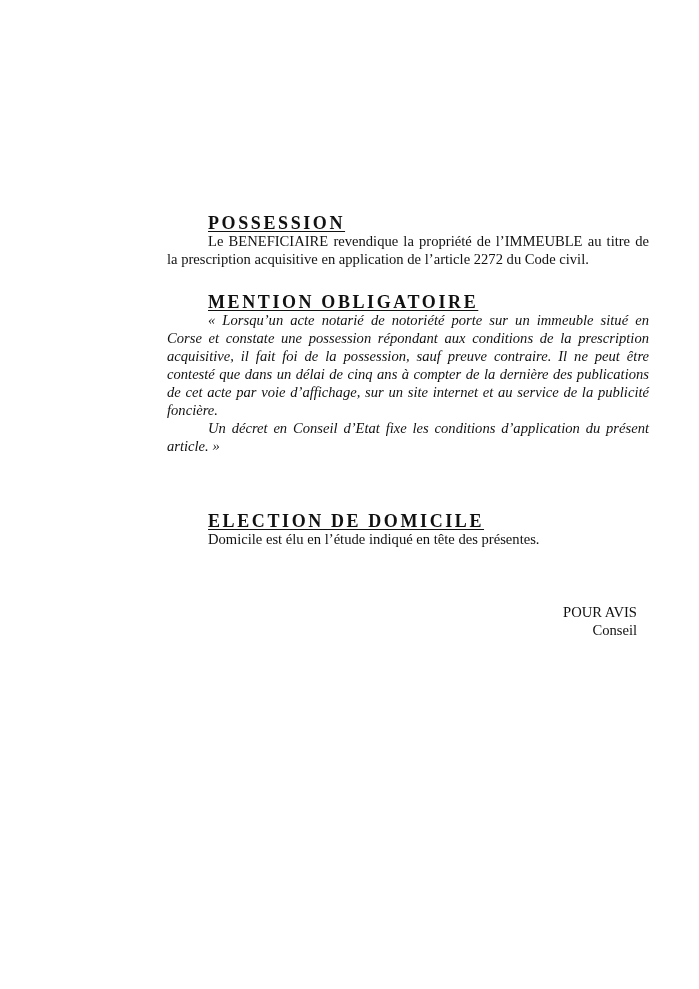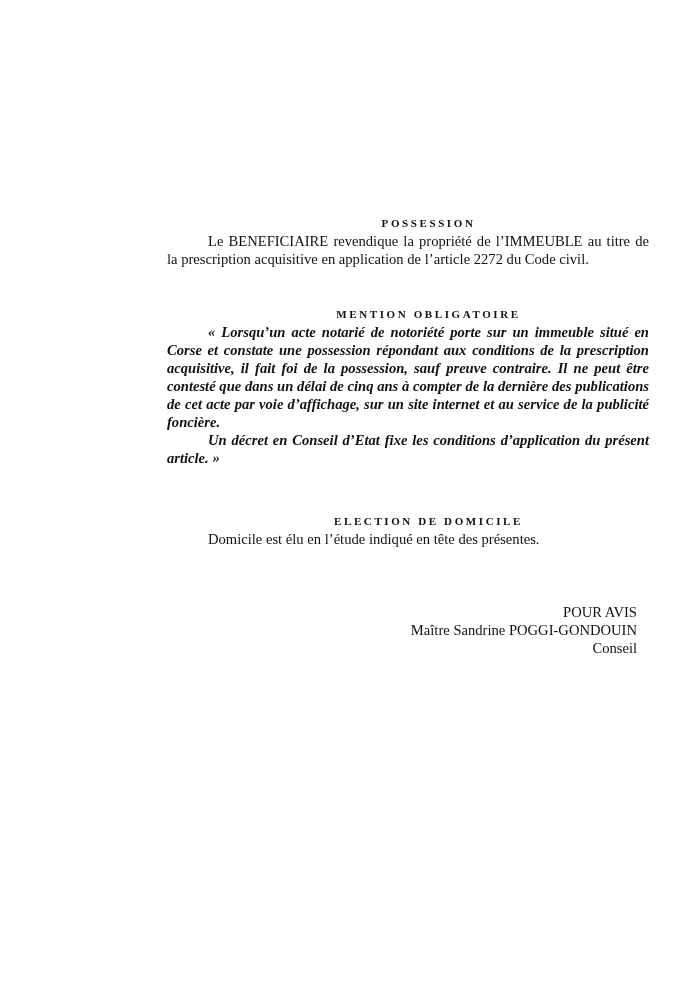--- a/index.html
+++ b/index.html
@@ -24,35 +24,34 @@
       width: 482px;
     }
     .section {
       position: absolute;
       left: 0;
       width: 482px;
     }
     .heading {
       margin: 0 0 0 41px;
       font-weight: bold;
-      font-size: 11px;
+      font-size: 18px;
       letter-spacing: 2.6px;
+      text-decoration: underline;
       text-underline-offset: 2px;
       text-decoration-thickness: 1px;
       line-height: 18px;
-      text-align: center;
     }
     .para {
       margin: 0;
       text-align: justify;
       text-indent: 41px;
     }
     .para.italic {
       font-style: italic;
-      font-weight: bold;
     }
     .signature {
       position: absolute;
       right: 62px;
       top: 603px;
       text-align: right;
       line-height: 18px;
     }
     .signature div {
       white-space: nowrap;
@@ -61,30 +60,29 @@
 </head>
 <body>
 
 <div class="page">
 
   <div class="section" style="top:214px;">
     <h2 class="heading">POSSESSION</h2>
     <p class="para">Le BENEFICIAIRE revendique la propriété de l’IMMEUBLE au titre de la prescription acquisitive en application de l’article 2272 du Code civil.</p>
   </div>
 
-  <div class="section" style="top:305px;">
+  <div class="section" style="top:293px;">
     <h2 class="heading">MENTION OBLIGATOIRE</h2>
     <p class="para italic">« Lorsqu’un acte notarié de notoriété porte sur un immeuble situé en Corse et constate une possession répondant aux conditions de la prescription acquisitive, il fait foi de la possession, sauf preuve contraire. Il ne peut être contesté que dans un délai de cinq ans à compter de la dernière des publications de cet acte par voie d’affichage, sur un site internet et au service de la publicité foncière.</p>
     <p class="para italic">Un décret en Conseil d’Etat fixe les conditions d’application du présent article. »</p>
   </div>
 
   <div class="section" style="top:512px;">
     <h2 class="heading">ELECTION DE DOMICILE</h2>
     <p class="para">Domicile est élu en l’étude indiqué en tête des présentes.</p>
   </div>
 
 </div>
 
 <div class="signature">
   <div>POUR AVIS</div>
-  <div>Maître Sandrine POGGI-GONDOUIN</div>
   <div>Conseil</div>
 </div>
 
 </body></html>

